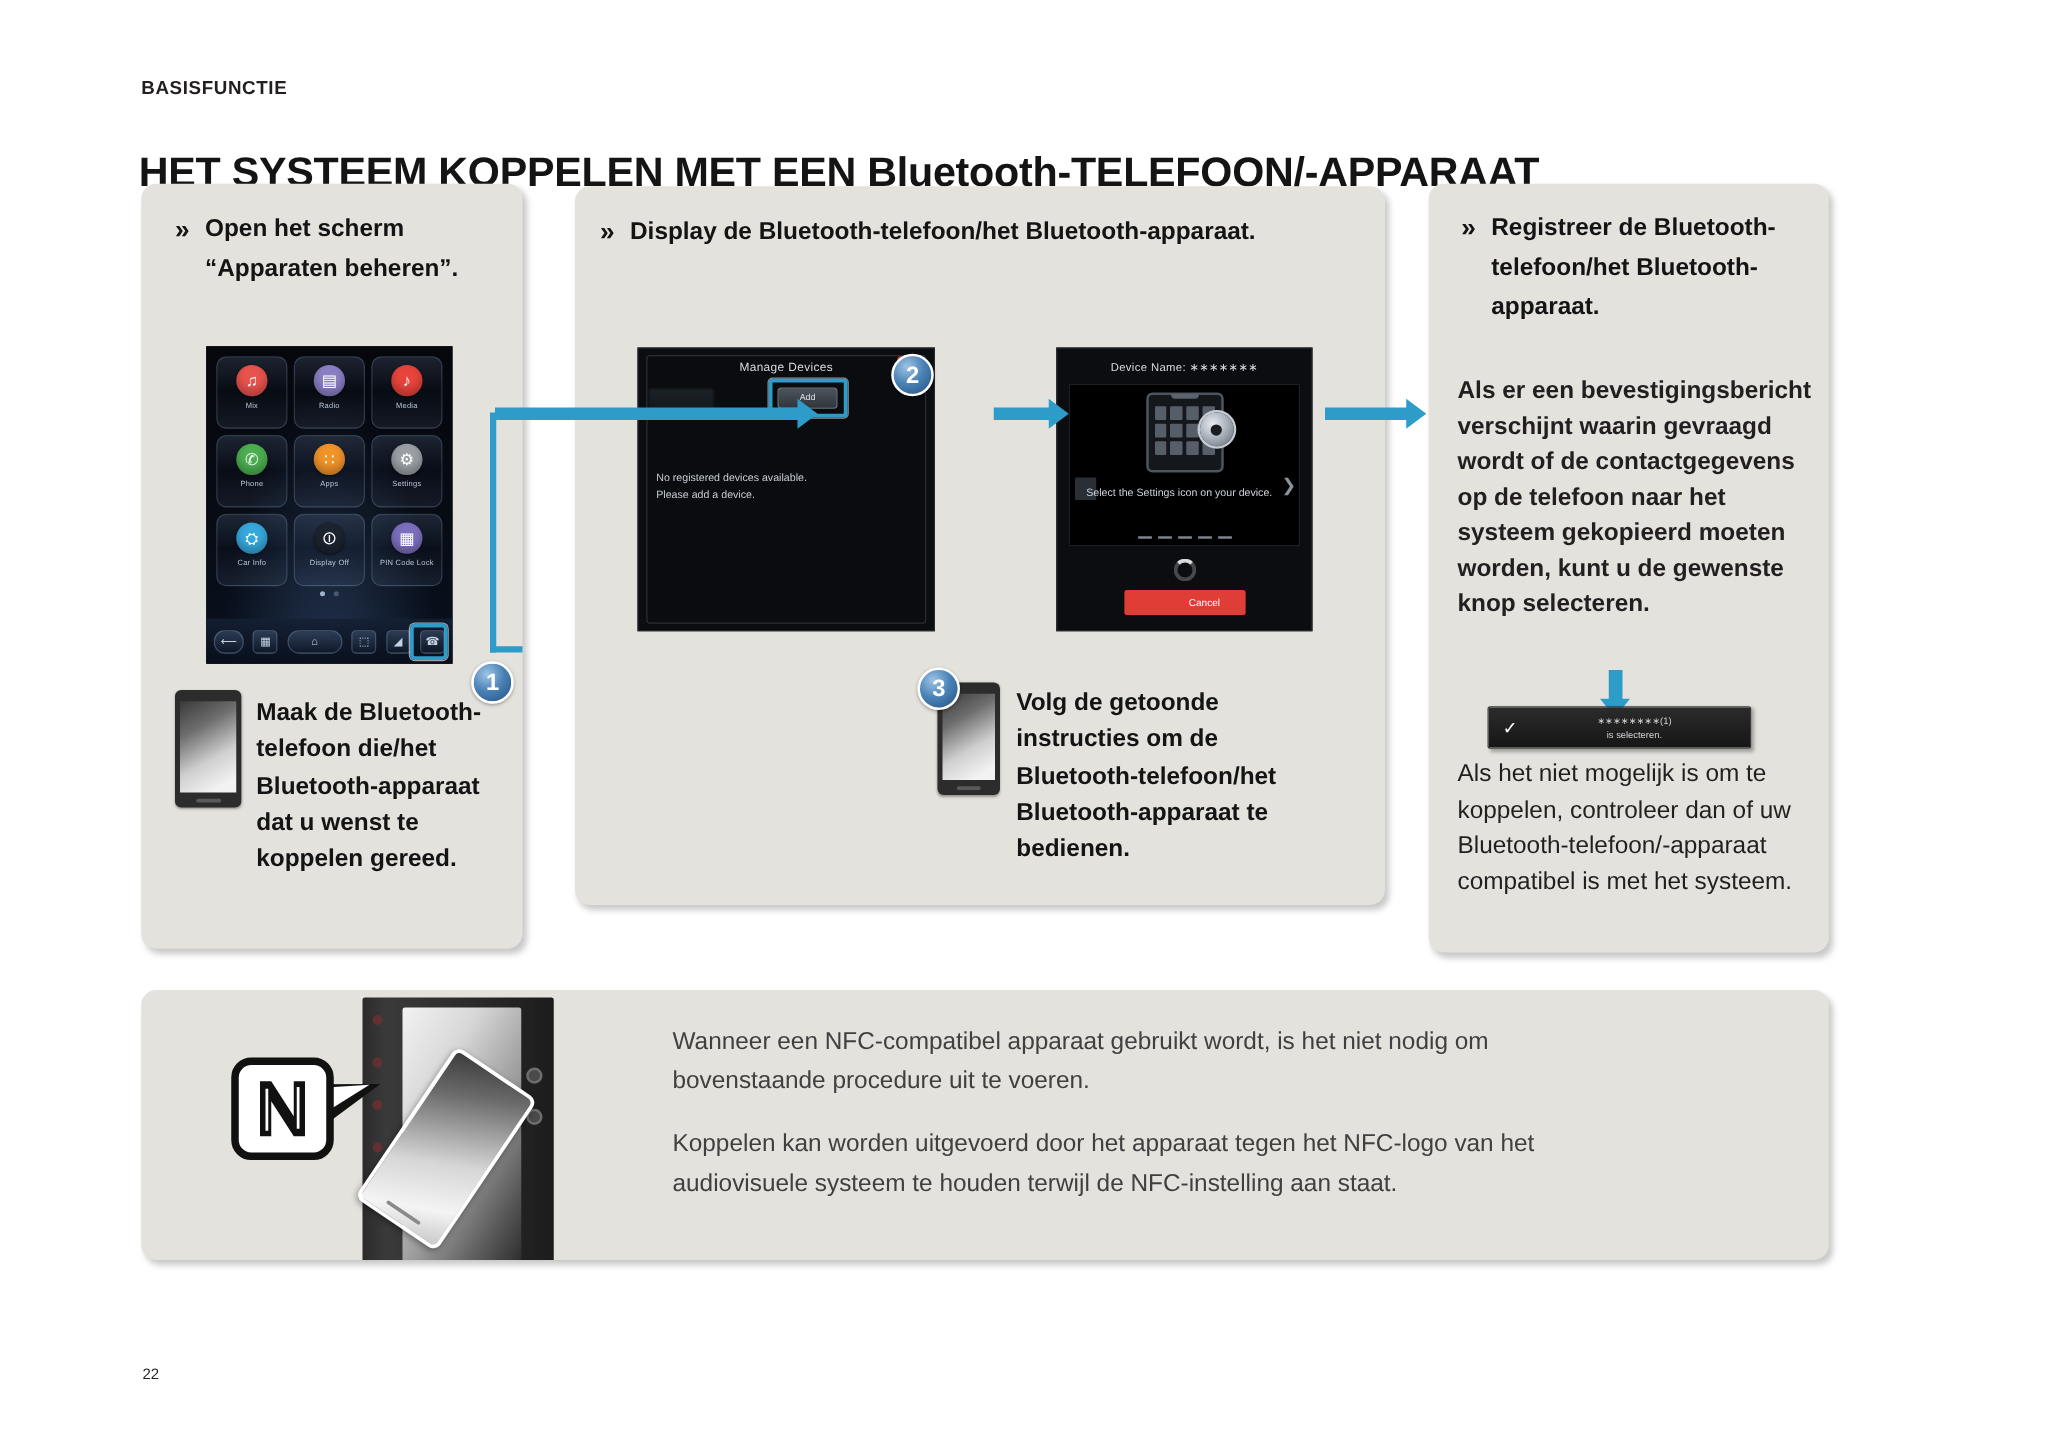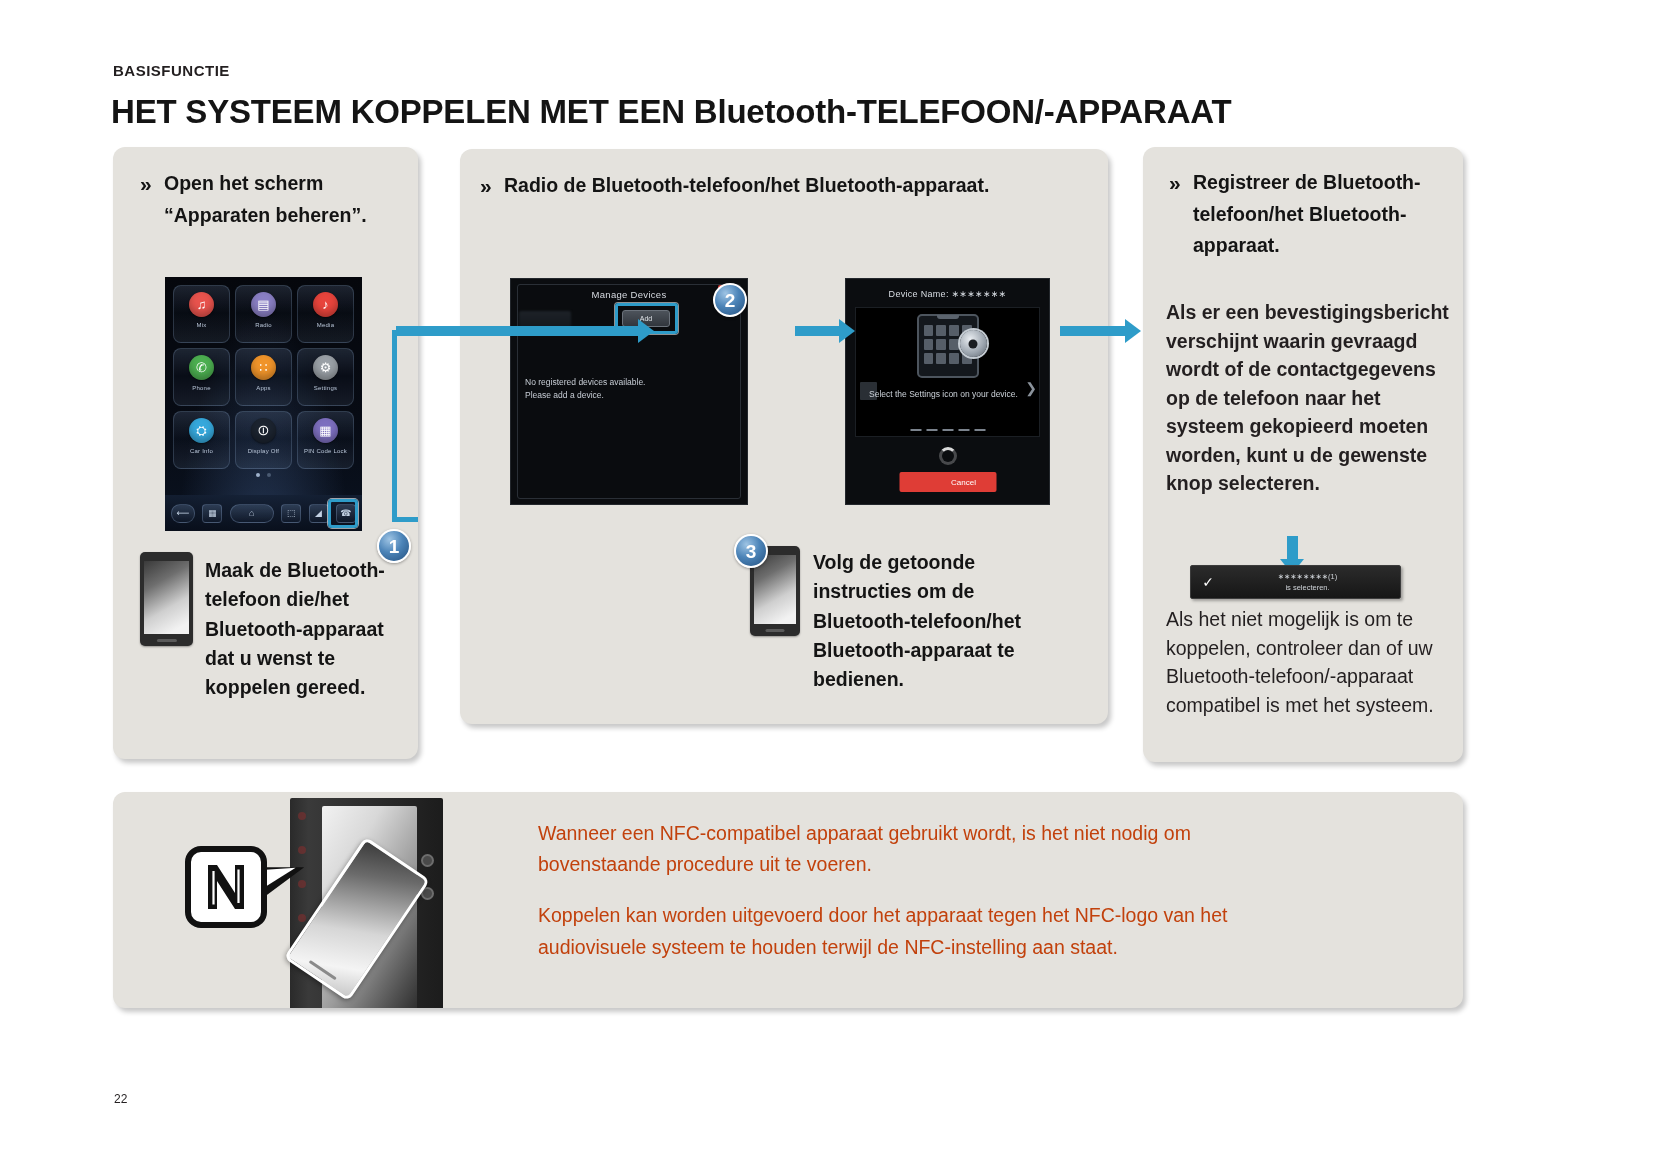--- a/index.html
+++ b/index.html
@@ -14,21 +14,21 @@
     overflow:hidden;
   }
 
   
   .kicker {
     position:absolute; left:113px; top:62px;
     font-size:15px; font-weight:700; letter-spacing:.5px;
     color:#231f20;
   }
   .page-title {
-    position:absolute; left:111px; top:71px;
+    position:absolute; left:111px; top:97px;
     font-size:33px; font-weight:700; letter-spacing:-.2px;
     color:#141414; white-space:nowrap;
   }
 
   
   .panel {
     position:absolute;
     background:#e4e2dd;
     border-radius:12px;
     box-shadow:3px 4px 5px rgba(0,0,0,.22);
@@ -377,21 +377,21 @@
     border-left:41px solid #ffffff;
     border-top:6px solid transparent;
     border-bottom:15px solid transparent;
     transform:rotate(-12deg);
   }
   .nfc-glyph {
     width:44px; height:52px; position:relative;
   }
   .nfc-text {
     position:absolute; left:538px; top:818px; width:770px;
-    font-size:19.5px; line-height:1.6; color:#c2410c;
+    font-size:19.5px; line-height:1.6; color:#404040;
   }
   .nfc-text p { margin:0 0 20px 0; }
   .nfc-text p:last-child { margin-bottom:0; }
 
   .page-no {
     position:absolute; left:114px; top:1092px;
     font-size:12px; color:#231f20;
   }
 </style>
 </head>
@@ -465,21 +465,21 @@
 
 <div class="phone-icon" id="phone-1">
     <div class="scr"></div>
   </div>
 <div class="bold-note" id="p1-note">Maak de Bluetooth-telefoon die/het Bluetooth-apparaat dat u wenst te koppelen gereed.</div>
 
 <div class="panel" id="panel-2"></div>
 
 <div class="step-head" id="p2-head">
   <span class="chev">»</span>
-  <span>Radio de Bluetooth-telefoon/het Bluetooth-apparaat.</span>
+  <span>Display de Bluetooth-telefoon/het Bluetooth-apparaat.</span>
 </div>
 
 <div class="md">
   <div class="md-inner"></div>
   <div class="md-title">Manage Devices</div>
   <div class="md-close">✕</div>
   <div class="md-tabghost"></div>
   <div class="md-add">Add</div>
   <div class="md-add-hl"></div>
   <div class="md-msg" style="white-space:pre-line">No registered devices available.

